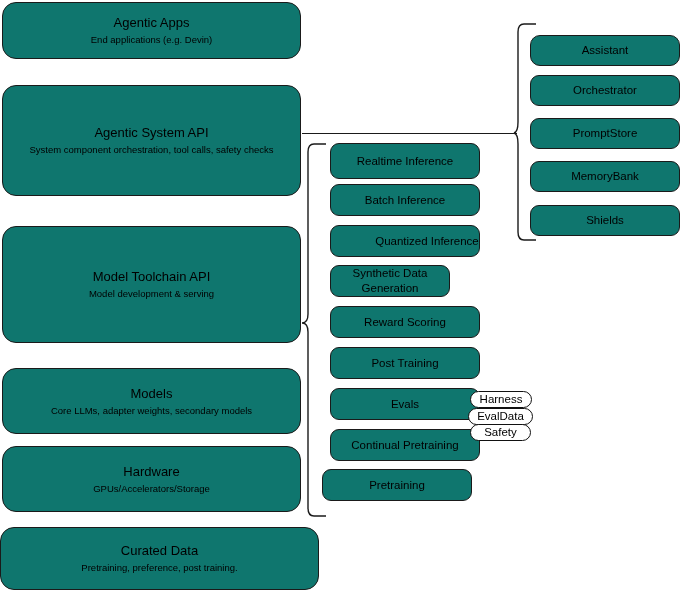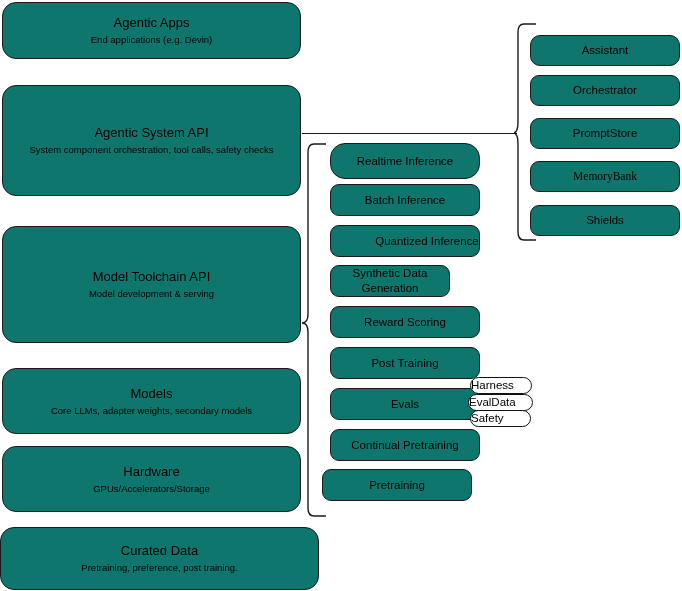--- a/index.html
+++ b/index.html
@@ -57,23 +57,25 @@
   }
   
   .badge {
     position: absolute;
     box-sizing: border-box;
     border: 1.4px solid #111;
     border-radius: 11px;
     background: #ffffff;
     display: flex;
     align-items: center;
+    justify-content: center;
     font-size: 11.5px;
     line-height: 13px;
     color: #000;
+    margin-top: 14px;
   }
   
   .connector {
     position: absolute;
     pointer-events: none;
   }
   .connector svg {
     display: block;
     overflow: visible;
   }
@@ -134,28 +136,28 @@
 
   <div class="box pill" style="left:530px; top:35px; width:150px; height:31px;border-radius:10px;">
     <span class="label">Assistant</span>
   </div>
   <div class="box pill" style="left:530px; top:75px; width:150px; height:31px;">
     <span class="label">Orchestrator</span>
   </div>
   <div class="box pill" style="left:530px; top:118px; width:150px; height:31px;">
     <span class="label">PromptStore</span>
   </div>
-  <div class="box pill" style="left:530px; top:161px; width:150px; height:31px;font-family:Liberation Serif, serif;">
+  <div class="box pill" style="left:530px; top:161px; width:150px; height:31px;">
     <span class="label">MemoryBank</span>
   </div>
   <div class="box pill" style="left:530px; top:205px; width:150px; height:31px;">
     <span class="label">Shields</span>
   </div>
 
-  <div class="box pill" style="left:330px; top:143px; width:150px; height:36px;border-radius:15px;">
+  <div class="box pill" style="left:330px; top:143px; width:150px; height:36px;">
     <span class="label">Realtime Inference</span>
   </div>
   <div class="box pill" style="left:330px; top:184px; width:150px; height:32px;">
     <span class="label">Batch Inference</span>
   </div>
   <div class="box pill" style="left:330px; top:225px; width:150px; height:32px;padding-left:44px;">
     <span class="label">Quantized Inference</span>
   </div>
   <div class="box pill" style="left:330px; top:265px; width:120px; height:32px;">
     <span class="label">Synthetic Data Generation</span>

